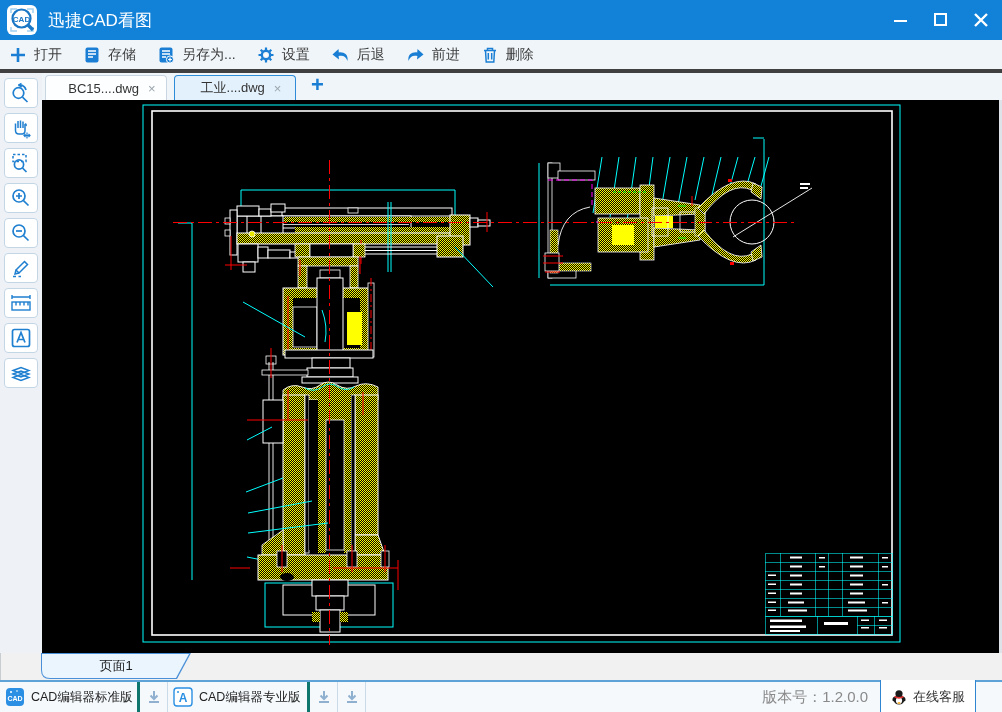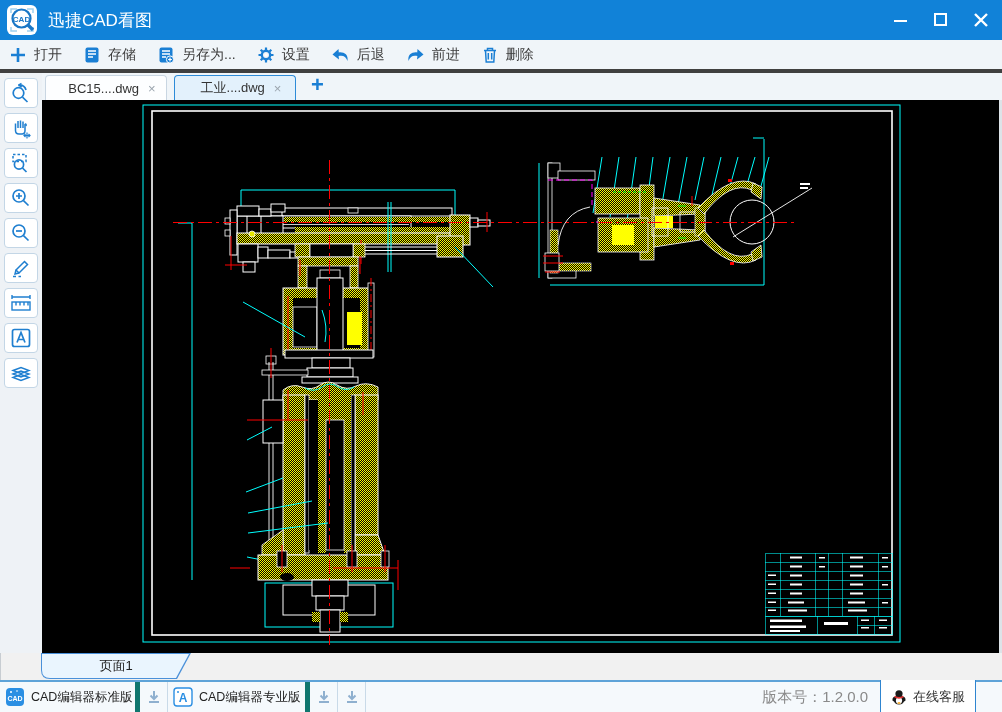--- a/index.html
+++ b/index.html
@@ -29,21 +29,21 @@
 .ptab .lbl { position:absolute; width:100%; text-align:center; top:4px; font-size:13px; }
 .ptab1 { left:40px; width:150px; }
 .ptab1 .shp { background:#4a90d9; clip-path:path("M0 0 H150 L136 26 H9 Q0 26 0 17 Z"); }
 .ptab1 .shp-in { background:#eaf5fe; clip-path:path("M0 0 H147 L134 24 H8 Q0 24 0 16 Z"); }
 .ptab1 .lbl { color:#222; }
 .ptab2 { left:188px; width:152px; }
 .ptab2 .shp { background:#aab2ba; clip-path:path("M6 0 H152 L138 26 H0 Z"); }
 .ptab2 .shp-in { background:#ececec; clip-path:path("M6 0 H149 L136 24 H1 Z"); }
 .ptab2 .lbl { color:#555; padding-right:52px; }
 .statusbar { height:32px; background:#f5f9fc; border-top:2px solid #5ea3d8; display:flex; align-items:center; }
-.promo { display:flex; align-items:center; gap:6px; padding-left:5px; height:100%; border-right:5px solid #0f766e; font-size:12.5px; color:#222; white-space:nowrap; }
+.promo { display:flex; align-items:center; gap:6px; padding-left:5px; height:100%; border-right:3px solid #0f766e; font-size:12.5px; color:#222; white-space:nowrap; }
 .promo1 { width:140px; } .promo2 { width:142px; } .promo3 { width:142px; justify-content:center; }
 .dlcell { width:28px; height:100%; display:flex; align-items:center; justify-content:center; border-right:1px solid #c9dae8; }
 .version { margin-left:auto; color:#8a8a8a; font-size:15px; margin-right:12px; }
 .support { display:flex; align-items:center; gap:6px; border:1px solid #2f85d0; border-radius:3px; background:#fff; padding:12px 10px; margin-right:26px; font-size:13px; color:#333; }
 </style>
 </head>
 <body>
 
 <div class="titlebar">
   <div class="logo">

